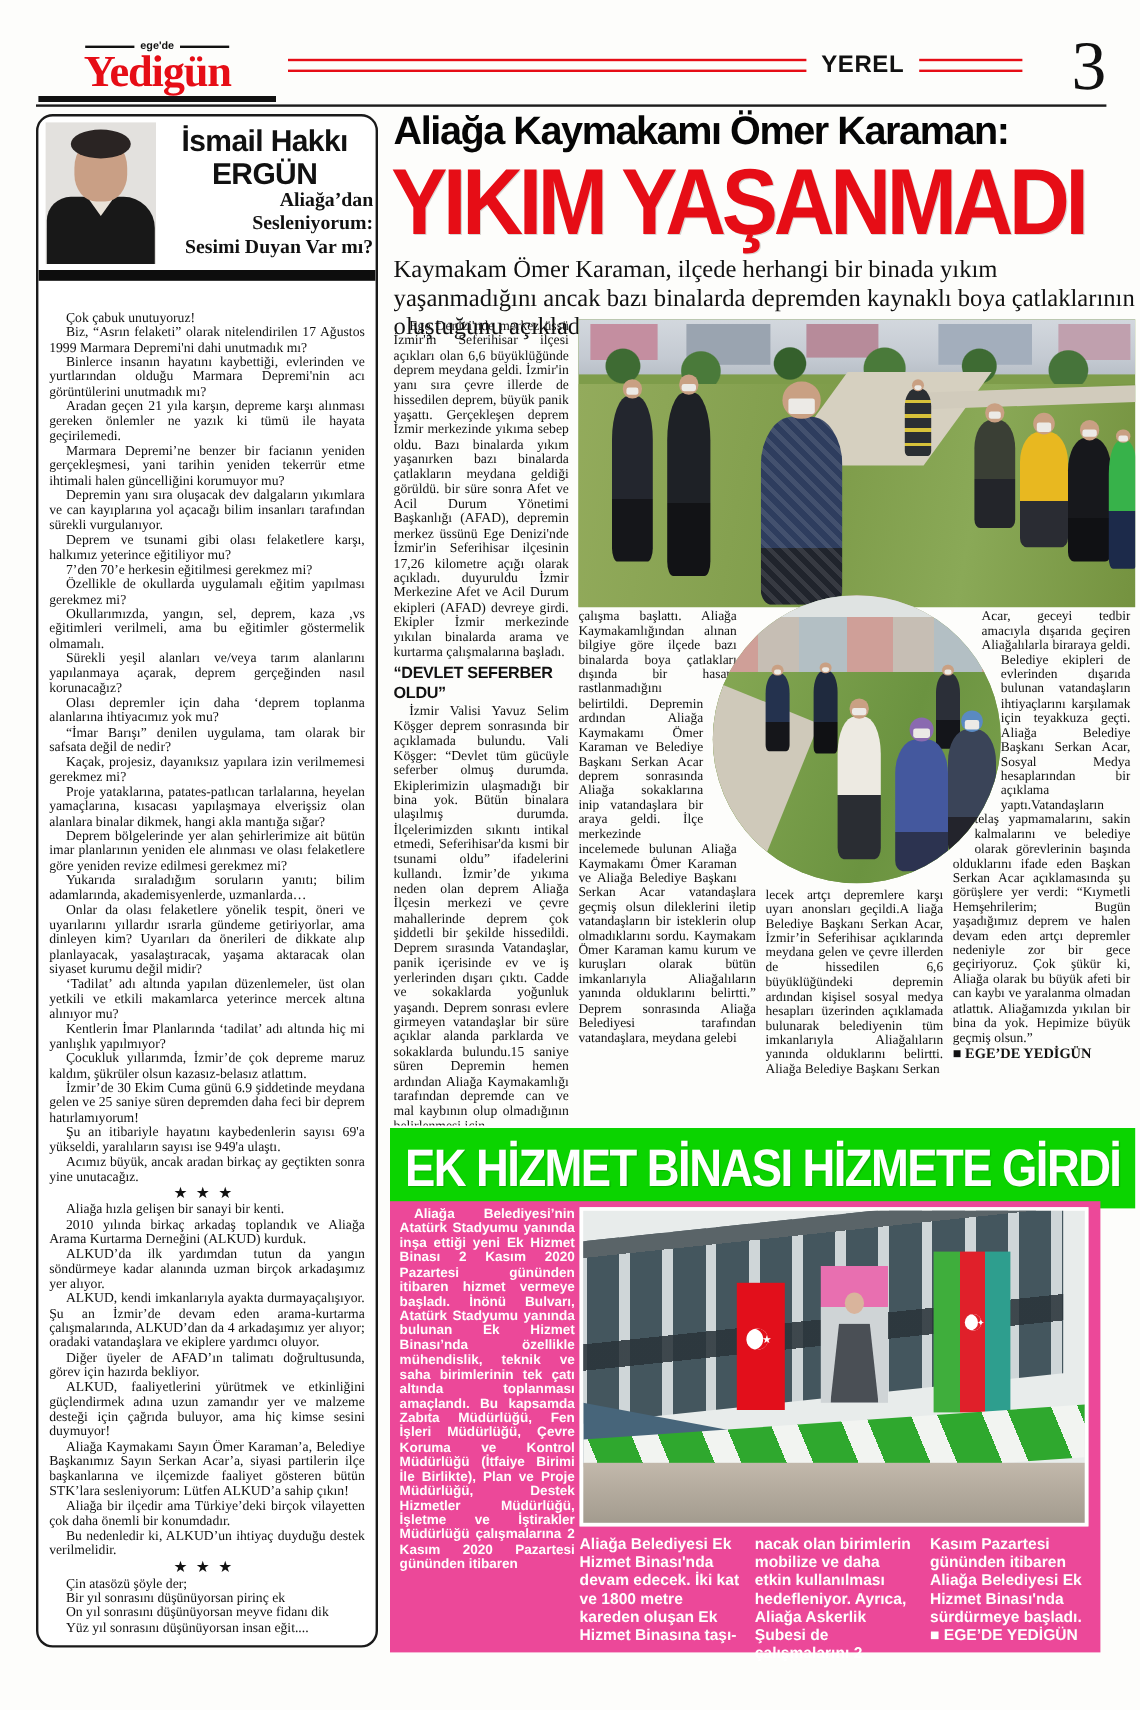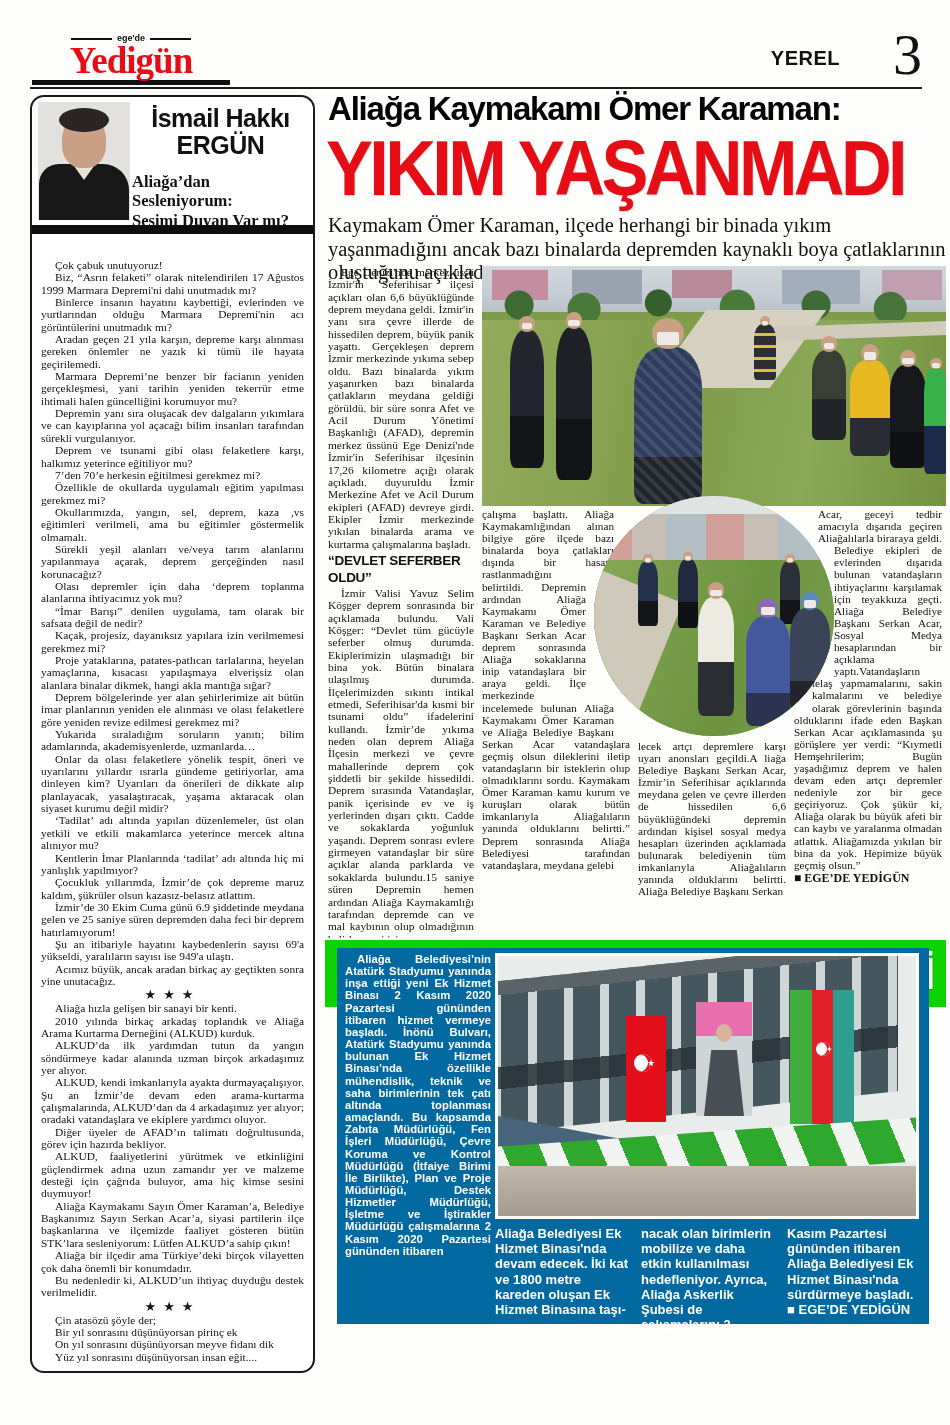--- a/index.html
+++ b/index.html
@@ -8,39 +8,39 @@
   i{font-style:normal;display:block;}
 
   
   .header{position:absolute;left:30px;top:30px;width:892px;height:60px;}
   .logo{position:absolute;left:2px;top:4px;width:198px;}
   .logo-top{display:flex;align-items:center;gap:5px;width:120px;margin:0 auto;}
   .logo-top .ln{flex:1;height:2px;background:#111;}
   .logo-ege{font:700 9px/1 "Liberation Sans",sans-serif;color:#111;}
   .logo-name{font:700 37px/0.95 "Liberation Serif",serif;color:#e60d16;letter-spacing:-1px;text-align:center;}
   .logo-bar{height:5px;background:#111;margin-top:2px;}
-  .hmid{position:absolute;left:210px;right:70px;top:14px;display:flex;align-items:flex-end;flex-direction:column;}
+  .hmid{position:absolute;left:210px;right:70px;top:14px;display:flex;align-items:center;}
   .redline{height:7px;border-top:2.5px solid #e60d16;border-bottom:2.5px solid #e60d16;}
   .rl-left{flex:5;}.rl-right{flex:1;}
   .yerel{font:700 20px/1 "Liberation Sans",sans-serif;margin:0 12px;letter-spacing:.5px;}
   .pagenum{position:absolute;right:0;top:-4px;font:400 58px/1 "Liberation Serif",serif;}
   .hrule{position:absolute;left:0;top:57px;width:100%;height:2px;background:#1c1c1c;}
 
   
   .colbox{position:absolute;left:30px;top:95px;width:285px;height:1278px;border:2px solid #1a1a1a;
           border-radius:14px;background:#fff;overflow:hidden;box-sizing:border-box;}
   .colhead{position:relative;height:128px;}
   .aphoto{position:absolute;left:6px;top:5px;width:92px;height:118px;background:#e3e1de;overflow:hidden;}
   .ap-head{position:absolute;left:24px;top:12px;width:44px;height:54px;border-radius:48% 48% 42% 42%;background:#c99f85;}
   .ap-hair{position:absolute;left:-3px;top:-6px;width:50px;height:24px;border-radius:50%;background:#2a2423;}
   .ap-body{position:absolute;left:1px;bottom:0;width:90px;height:56px;border-radius:20px 26px 0 0;background:#181818;}
   .ap-collar{position:absolute;left:36px;bottom:40px;width:20px;height:14px;background:#e9e2d8;clip-path:polygon(0 0,100% 0,50% 100%);}
   .aname{position:absolute;left:100px;right:4px;top:8px;text-align:center;
          font:700 25px/1.08 "Liberation Sans",sans-serif;letter-spacing:-.5px;}
-  .atag{position:absolute;left:100px;right:2px;top:75px;text-align:left;
+  .atag{position:absolute;left:100px;right:2px;top:60px;text-align:right;
         font:700 16.5px/1.18 "Liberation Serif",serif;}
   .colhead-bar{height:9px;background:#0d0d0d;}
   .colbody{padding:5px 9px 0 9px;font:400 11.4px/12.35px "Liberation Serif",serif;text-align:justify;margin-top:20px;}
   .colbody p{margin:0;text-indent:14px;}
   .colbody p.stars{text-indent:0;text-align:center;font:700 13px/15px "DejaVu Sans",sans-serif;letter-spacing:7px;}
 
   
   .kicker{position:absolute;left:328px;top:92px;font:700 33px/1 "Liberation Sans",sans-serif;
           letter-spacing:-1.2px;color:#050505;white-space:nowrap;}
   .headline{position:absolute;left:326px;top:129px;font:700 78px/1 "Liberation Sans",sans-serif;
@@ -117,21 +117,21 @@
      background:linear-gradient(90deg,#3fae3c 0 34%,#e0202a 34% 67%,#2e9e8e 67%);}
   .bp-flag-az::before{content:"";position:absolute;left:26px;top:52px;width:14px;height:14px;border-radius:50%;
      background:#fff;box-shadow:inset -3px 0 0 0 #e0202a;}
   .bp-flag-az::after{content:"✦";position:absolute;left:36px;top:55px;color:#fff;font-size:8px;}
 
   
   .gbanner{position:absolute;left:325px;top:940px;width:621px;height:67px;background:#0bd400;
      display:flex;align-items:center;justify-content:center;overflow:hidden;}
   .gbanner .bh{font:700 44px/1 "Liberation Sans",sans-serif;color:#fff;letter-spacing:-1.5px;
      transform:scaleX(.86);white-space:nowrap;text-shadow:1px 1px 1px rgba(0,0,0,.18);}
-  .gbody{position:absolute;left:325px;top:948px;width:592px;height:376px;background:#0369a1;margin-left:12px;}
+  .gbody{position:absolute;left:325px;top:1001px;width:592px;height:376px;background:#ec4899;}
   .gleft{position:absolute;left:8px;top:5px;width:146px;font:700 11.3px/12.15px "Liberation Sans",sans-serif;
      color:#fff;text-align:justify;text-indent:12px;}
   .gcols{position:absolute;left:158px;top:278px;width:426px;display:flex;gap:12px;}
   .gcol{flex:1;font:700 13px/15.2px "Liberation Sans",sans-serif;color:#fff;}
   .gsig{font:700 13px/15.2px "Liberation Sans",sans-serif;color:#fff;}
 </style>
 </head>
 <body>
 
 <div class="header">

